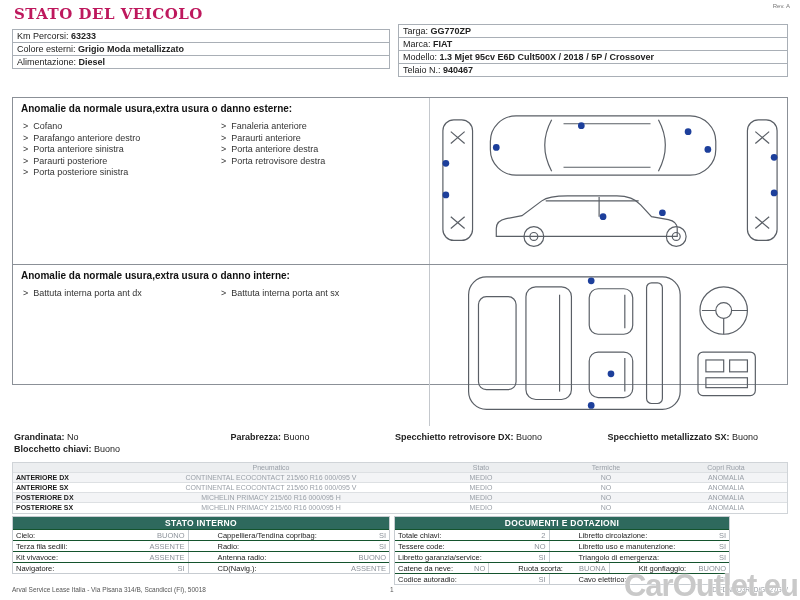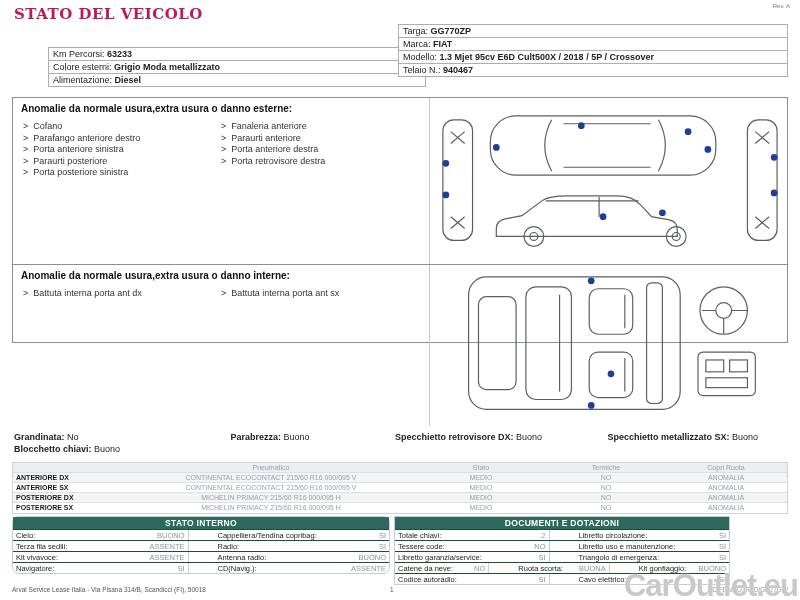--- a/index.html
+++ b/index.html
@@ -10,28 +10,28 @@
     margin: 0 auto;
   }
   .title {
     position: absolute; left: 14px; top: 5px;
     font-family: "DejaVu Serif", serif; font-weight: bold; font-size: 15px;
     color: #be185d; letter-spacing: .5px;
   }
   .rev { position: absolute; right: 10px; top: 3px; font-size: 6px; color: #777; }
 
   .info-table { position: absolute; border: 1px solid #a9afb6; border-bottom: none; background: #fff; }
-  .info-table.left  { left: 12px;  top: 47px; width: 378px; margin-left: 36px; }
+  .info-table.left  { left: 12px;  top: 29px; width: 378px; }
   .info-table.right { left: 398px; top: 24px; width: 390px; }
   .info-row { border-bottom: 1px solid #a9afb6; height: 13px; line-height: 12px;
               padding: 0 4px; font-size: 9px; white-space: nowrap; overflow: hidden; }
   .info-row .lbl { font-weight: normal; }
   .info-row .val { font-weight: bold; }
 
-  .main-box { position: absolute; left: 12px; top: 97px; width: 776px; height: 246px; border: 1px solid #8b9097; }
+  .main-box { position: absolute; left: 12px; top: 97px; width: 776px; height: 288px; border: 1px solid #8b9097; }
   .section { position: relative; }
   .section.ext { height: 167px; border-bottom: 1px solid #8b9097; }
   .section.int { height: 161px; }
   .vdivider { position: absolute; left: 416px; top: 0; bottom: 0; border-left: 1px solid #c4c8cd; }
   .sec-heading { position: absolute; left: 8px; top: 5px; font-size: 10px; font-weight: bold; color: #111; }
   .anomaly-cols { position: absolute; left: 10px; top: 23px; display: flex; width: 400px; }
   .anomaly-col { width: 198px; font-size: 9px; line-height: 11.5px; color: #333; }
   .anomaly-item { white-space: nowrap; }
   .bullet { margin-right: 5px; color: #333; }
   .diagram-wrap { position: absolute; left: 420px; top: 4px; width: 352px; }
@@ -51,21 +51,21 @@
   .tire-row.shade { background: #f3f4f6; }
   .tc { overflow: hidden; white-space: nowrap; }
   .tc.pos   { width: 112px; font-weight: bold; color: #1a1a1a; padding-left: 3px; }
   .tc.tire  { width: 292px; text-align: center; color: #9aa0a8; }
   .tc.stato { width: 128px; text-align: center; color: #9aa0a8; }
   .tc.term  { width: 122px; text-align: center; color: #9aa0a8; }
   .tc.copri { width: 118px; text-align: center; color: #9aa0a8; }
   .tire-row.head .tc { font-weight: normal; color: #9aa0a8; }
 
   .btable { position: absolute; top: 516px; font-size: 7.5px; border: 1px solid #c7ccd1; background: #fff; }
-  .btable.si  { left: 12px;  width: 378px; border-radius: 7px; }
+  .btable.si  { left: 12px;  width: 378px; }
   .btable.doc { left: 394px; width: 336px; }
   .bt-header { height: 12px; line-height: 12px; background: #2e695d; color: #fff;
                font-weight: bold; text-align: center; font-size: 8.5px; letter-spacing: .3px; }
   .bt-row { display: flex; height: 11px; line-height: 11px; border-top: 1px solid #14532d; gap: 26px; }
   .pair { display: flex; flex: 1 1 0; border-right: 1px solid #c7ccd1; overflow: hidden; white-space: nowrap; }
   .pair:last-child { border-right: none; }
   .pair .lbl { padding-left: 3px; color: #222; }
   .pair .val { margin-left: auto; padding-right: 3px; color: #8d939b; }
 
   .footer { position: absolute; top: 586px; left: 12px; right: 12px; font-size: 6.5px; color: #555; }

